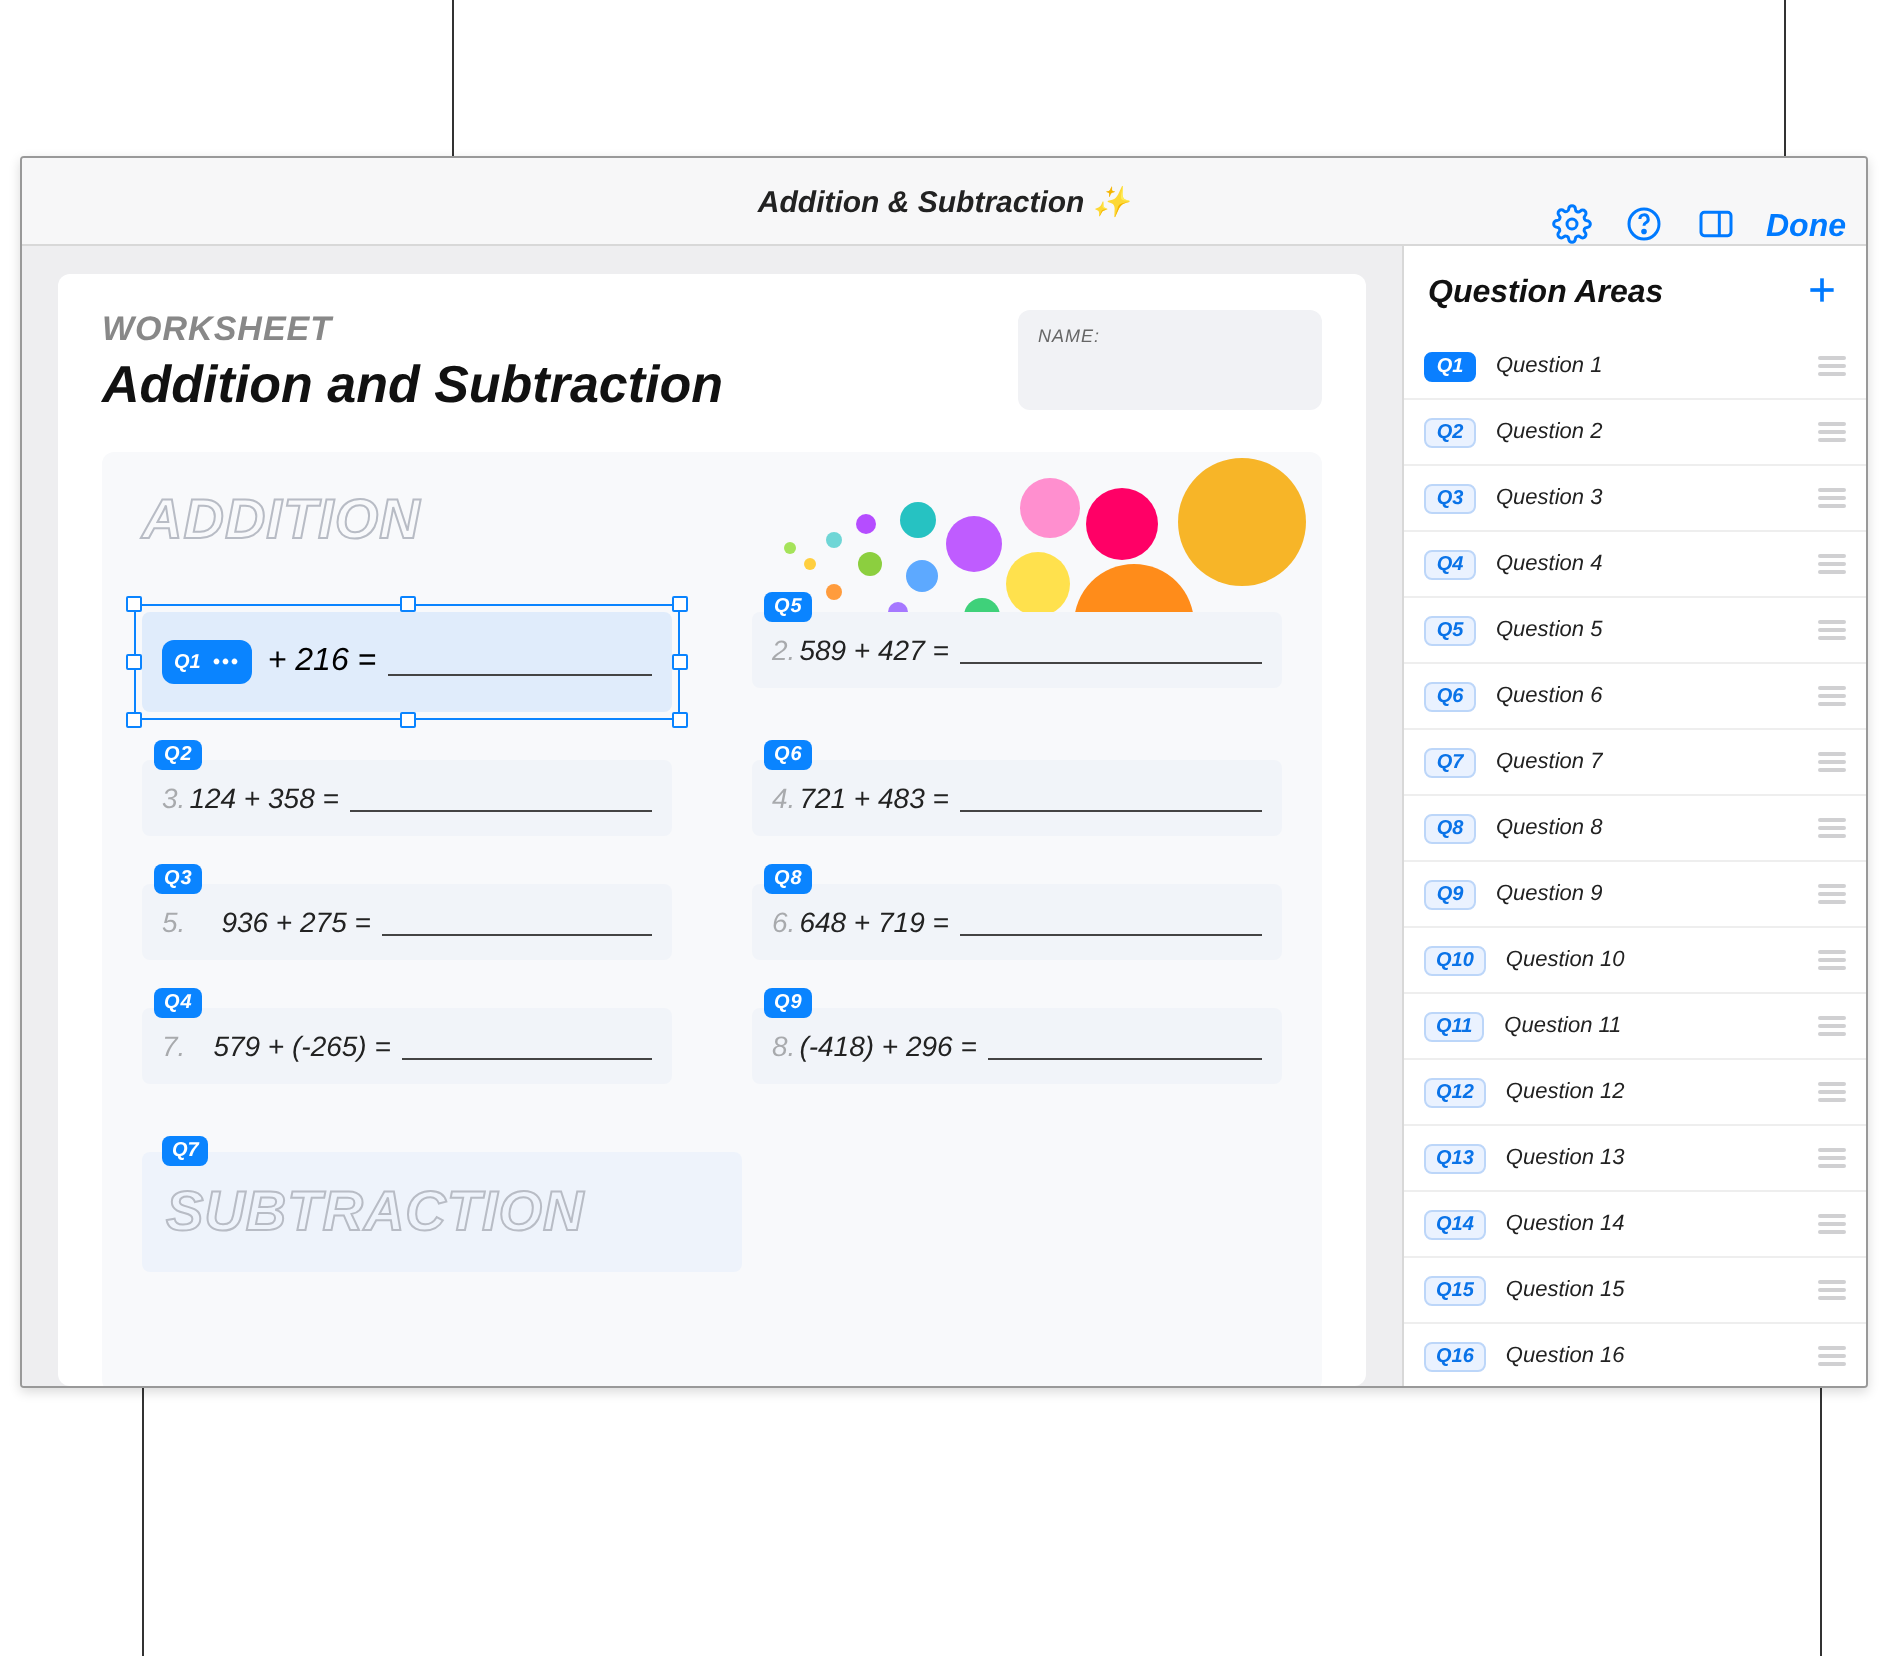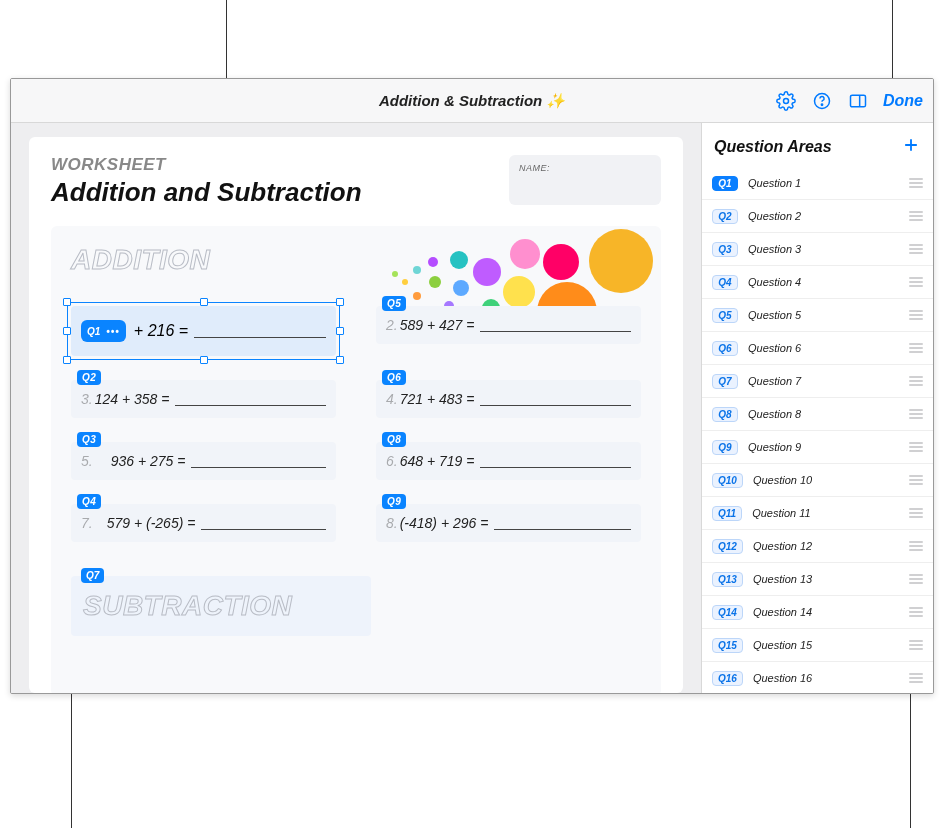--- a/index.html
+++ b/index.html
@@ -1,21 +1,21 @@
 <!DOCTYPE html>
 <html><head>
   <meta charset="utf-8">
   <style>
     * { box-sizing: border-box; margin: 0; padding: 0; font-family: -apple-system, BlinkMacSystemFont, "Segoe UI", Helvetica, Arial, sans-serif; }
     body { background: #fff; width: 944px; height: 828px; position: relative; overflow: hidden; }
     .frame { position: absolute; top: 78px; left: 10px; width: 924px; height: 616px; border: 1px solid #999; border-radius: 2px; box-shadow: 0 2px 6px rgba(0,0,0,0.15); background: #f7f7f8; display: flex; flex-direction: column; overflow: hidden; font-style: italic; }
     
     .toolbar { height: 44px; display: flex; align-items: center; justify-content: center; position: relative; border-bottom: 1px solid #d8d8d8; background: #f7f7f8; }
     .toolbar-title { font-size: 15px; font-weight: 600; color: #222; }
-    .toolbar-right { position: absolute; right: 10px; top: 0; height: 44px; display: flex; align-items: center; gap: 14px; }
+    .toolbar-right { position: absolute; right: 10px; top: 0; height: 44px; display: flex; align-items: flex-end; gap: 14px; }
     .tb-icon { width: 22px; height: 22px; color: #007aff; display: flex; align-items: center; justify-content: center; }
     .done { color: #007aff; font-size: 16px; font-weight: 600; }
     
     .content-row { flex: 1; display: flex; overflow: hidden; }
     
     .canvas { flex: 1; background: #eeeef0; padding: 14px 18px 0 18px; overflow: hidden; position: relative; }
     .sheet { background: #fff; border-radius: 6px; width: 100%; height: 100%; padding: 18px 22px; position: relative; overflow: hidden; }
     .ws-label { font-size: 17px; letter-spacing: 0.5px; color: #888; font-weight: 600; }
     .ws-title { font-size: 26px; font-weight: 800; color: #111; margin-top: 2px; }
     .name-box { position: absolute; right: 22px; top: 18px; width: 152px; height: 50px; background: #f1f2f5; border-radius: 6px; padding: 8px 10px; font-size: 9px; color: #666; letter-spacing: 0.5px; }

